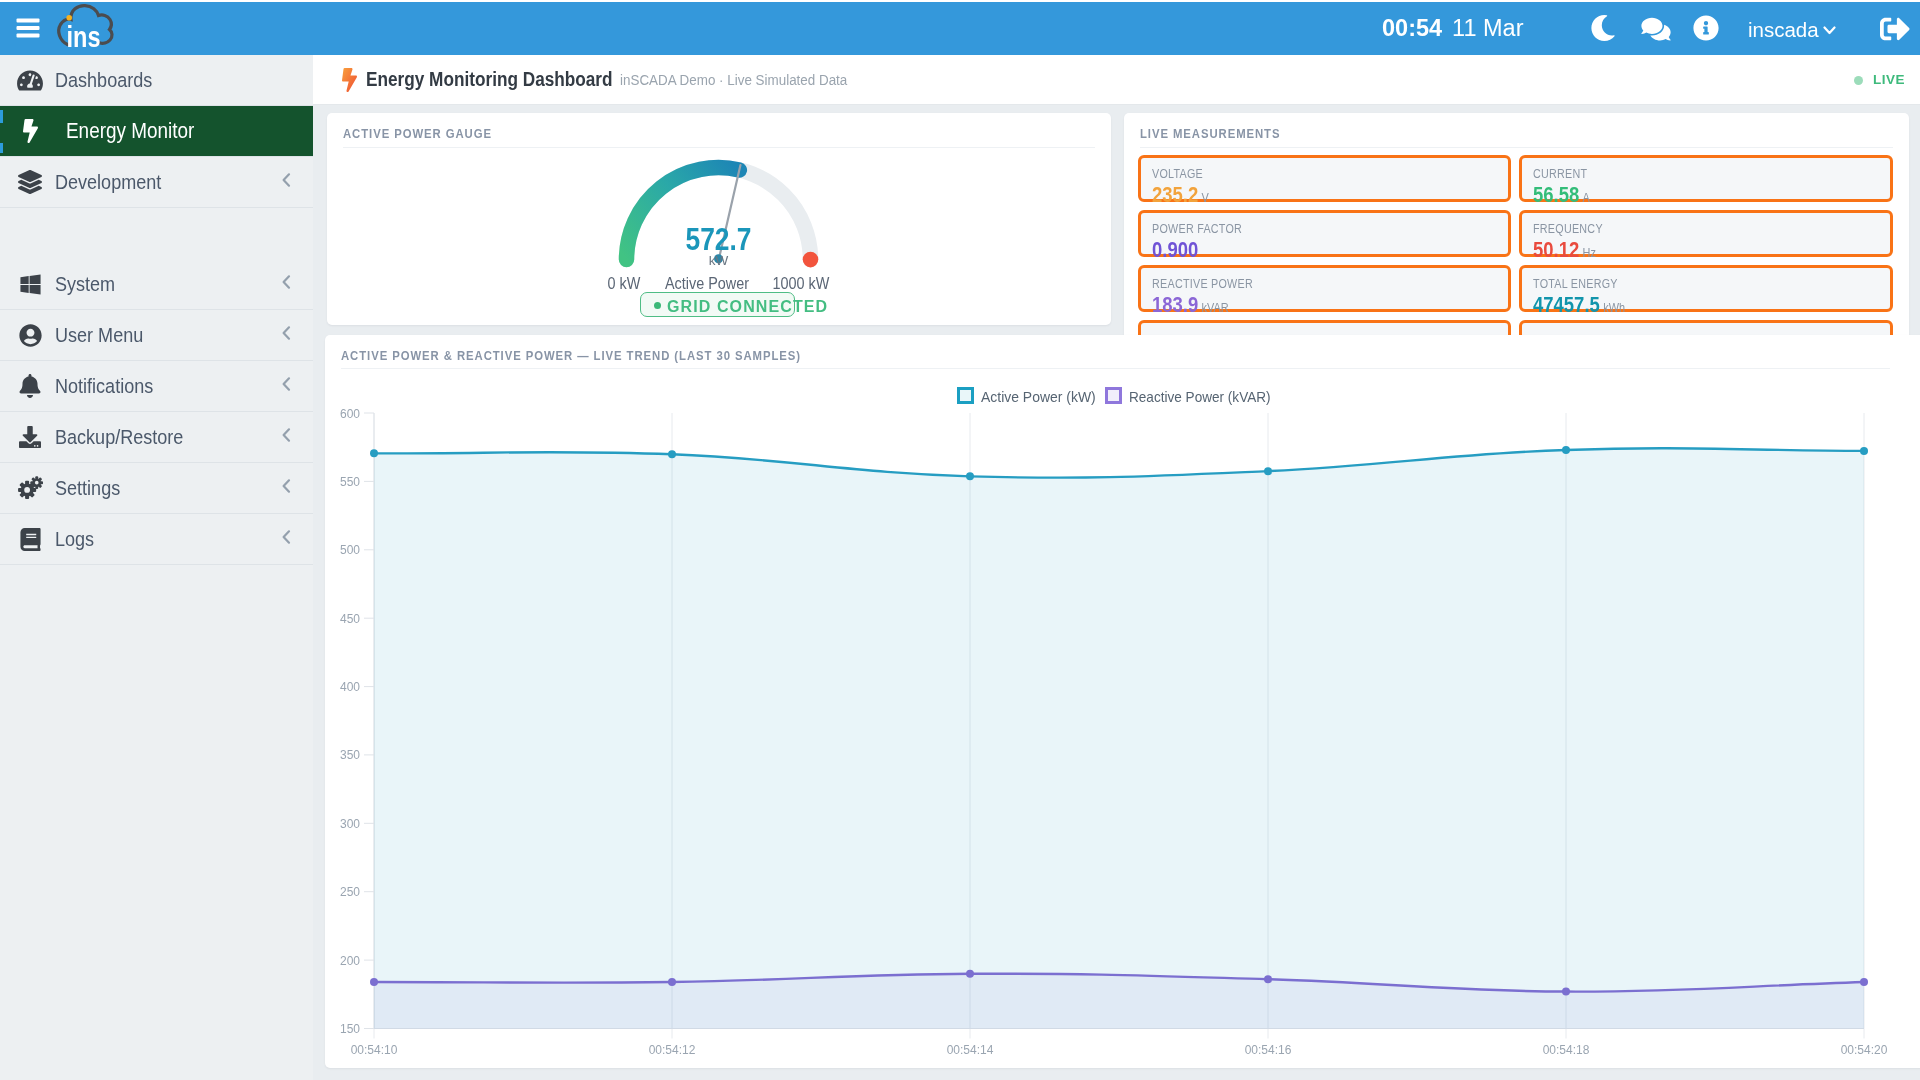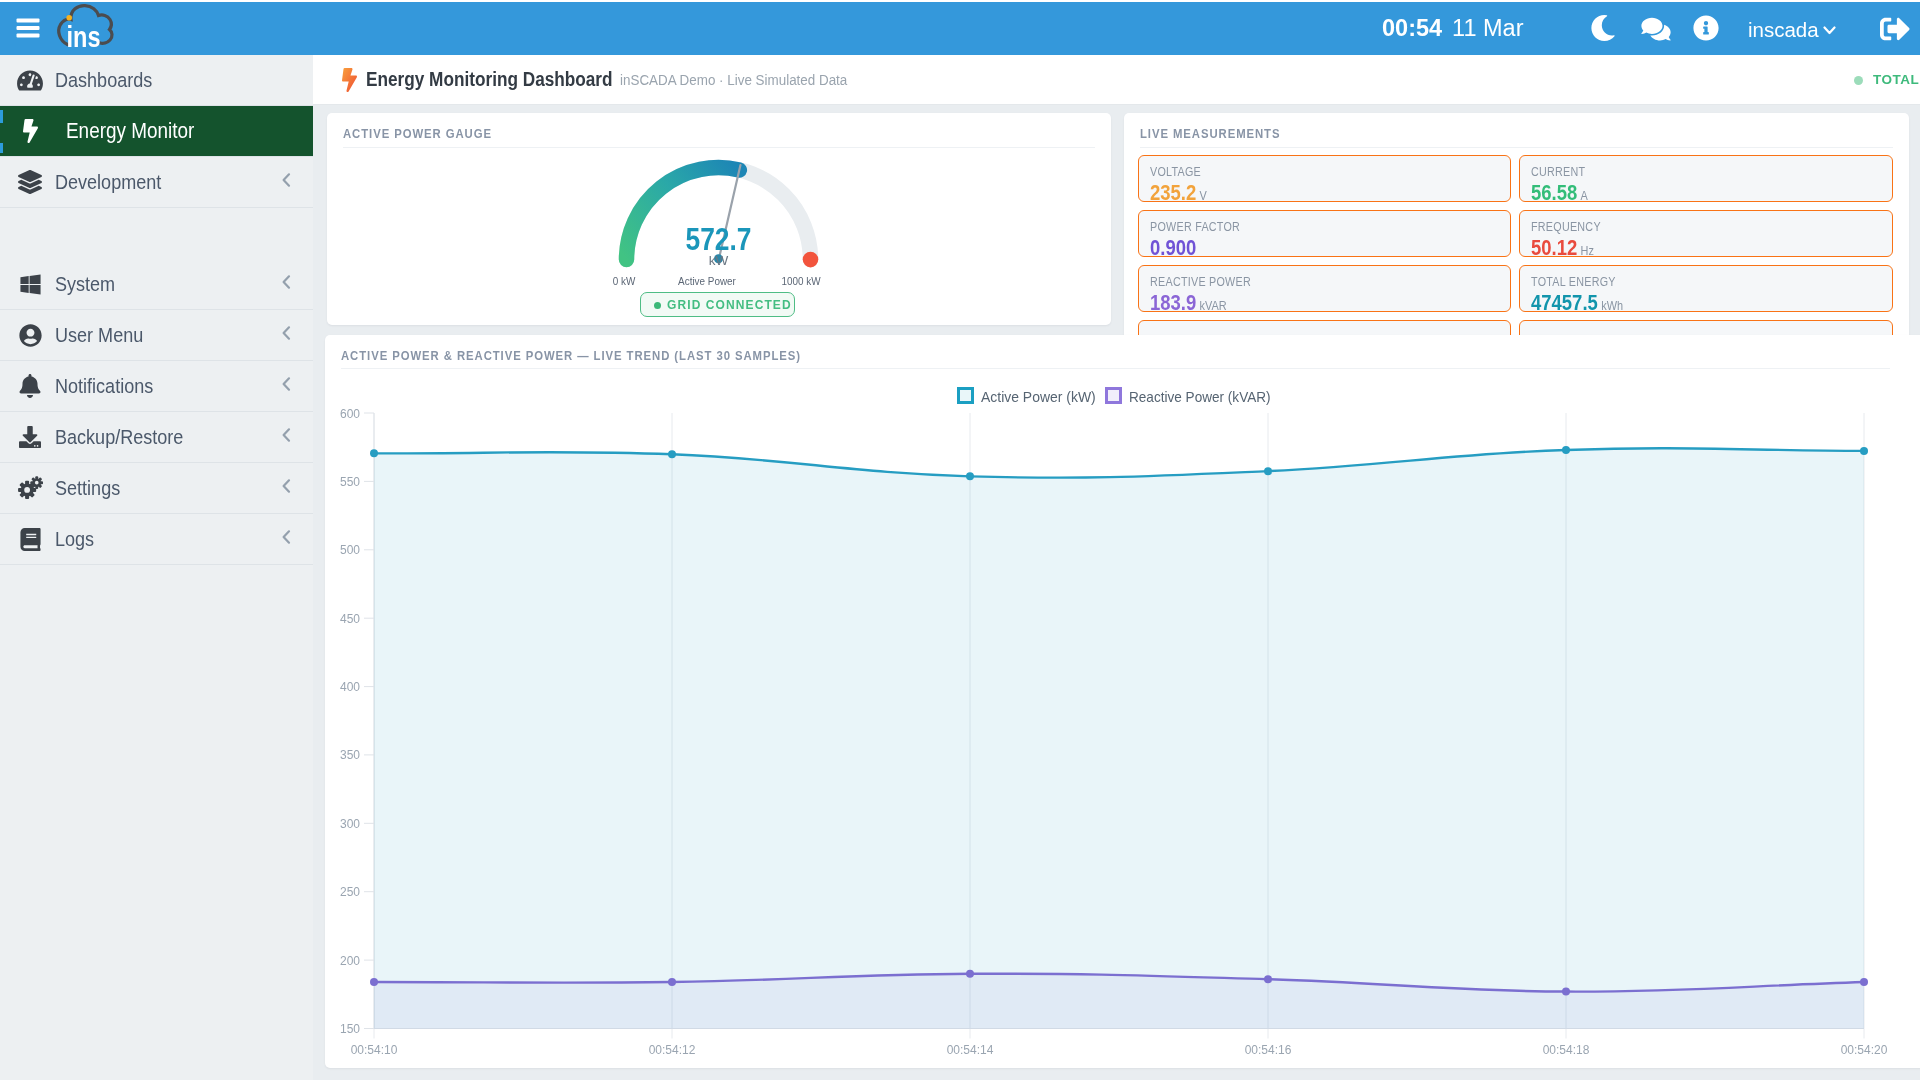--- a/index.html
+++ b/index.html
@@ -11,25 +11,25 @@
 .mitem { position:absolute; left:0; width:313px; height:51px; border-bottom:1px solid #dee3e7; }
 .mitem .icon { position:absolute; left:17px; top:50%; transform:translateY(-50%); width:26px; height:24px; display:flex; align-items:center; justify-content:center; }
 .mitem .label { position:absolute; left:55px; top:0; line-height:50px; font-size:20.5px; color:#4b586a; transform:scaleX(0.88); transform-origin:left center; white-space:nowrap; }
 .mitem .chev { position:absolute; right:22px; top:50%; transform:translateY(-50%); }
 .mitem.active { background:#14532d; }
 .mitem.active .label { color:#ffffff; left:66px; font-size:21.5px; transform:scaleX(0.88); }
 #pagehead { left:313px; top:55px; width:1607px; height:50px; background:#ffffff; border-bottom:1px solid #e4e8eb; }
 .card { position:absolute; background:#ffffff; border-radius:5px; box-shadow:0 1px 2px rgba(60,70,90,.08); }
 .ctitle { position:absolute; left:16px; top:13px; font-size:13.5px; font-weight:bold; color:#8894a6; letter-spacing:1.1px; transform:scaleX(0.84); transform-origin:left center; white-space:nowrap; }
 .cdivider { position:absolute; left:16px; height:1px; background:#eef1f4; }
-.tile { position:absolute; background:#f5f7f9; border:1px solid #f97316; border-radius:6px; }
+.tile { position:absolute; background:#f5f7f9; border:3px solid #f97316; border-radius:6px; }
 .tlabel { position:absolute; left:11px; top:8.5px; font-size:12.5px; color:#8a95a3; letter-spacing:.3px; transform:scaleX(0.86); transform-origin:left top; }
 .tval { position:absolute; left:10.5px; top:23.5px; font-size:22px; font-weight:bold; white-space:nowrap; transform:scaleX(0.84); transform-origin:left top; }
 .tunit { font-size:13px; font-weight:normal; color:#8a95a3; margin-left:4px; }
-.glabel { position:absolute; font-size:11px; color:#5b6675; white-space:nowrap; }
+.glabel { position:absolute; font-size:16px; color:#5b6675; white-space:nowrap; }
 .glabel span { display:inline-block; transform:scaleX(0.9); transform-origin:center; }
 </style></head>
 <body>
 <div class="abs" id="topsliver"></div>
 <div class="abs" id="topbar">
 <svg class="abs" style="left:16px;top:15px" width="24" height="24" viewBox="0 0 24 24">
       <rect x="0.5" y="1.5" width="23" height="4" rx="1" fill="#fff"></rect>
       <rect x="0.5" y="9" width="23" height="4" rx="1" fill="#fff"></rect>
       <rect x="0.5" y="16.5" width="23" height="4" rx="1" fill="#fff"></rect>
     </svg>
@@ -178,21 +178,21 @@
         <linearGradient id="boltg" x1="0" y1="0" x2="1" y2="1">
 <stop offset="0" stop-color="#f9a03c"></stop>
           <stop offset="1" stop-color="#ee4d33"></stop>
         </linearGradient>
       </defs>
 <path fill="url(#boltg)" d="M296 160H180.6l42.6-129.8C227.2 15 215.7 0 200 0H56C44 0 33.8 8.9 32.2 20.8l-32 240C-1.7 275.2 9.5 288 24 288h118.7L96.6 482.5c-3.6 15.2 8 29.5 23.3 29.5 8.4 0 16.4-4.4 20.8-12l176-304c9.3-15.9-2.2-36-20.7-36z"></path>
     </svg>
 <div class="abs" style="left:53px;top:13px;font-size:20px;font-weight:bold;color:#333b44;transform:scaleX(0.86);transform-origin:left center;white-space:nowrap">Energy Monitoring Dashboard</div>
 <div class="abs" style="left:307px;top:16px;font-size:15.5px;color:#9aa4ae;white-space:nowrap;transform:scaleX(0.865);transform-origin:left center">inSCADA Demo · Live Simulated Data</div>
 <div class="abs" style="left:1541px;top:21px;width:9px;height:9px;border-radius:50%;background:#9cdcba"></div>
-<div class="abs" style="left:1560px;top:17px;font-size:13.5px;font-weight:bold;color:#3eba7c;letter-spacing:0.5px">TOTAL</div>
+<div class="abs" style="left:1560px;top:17px;font-size:13.5px;font-weight:bold;color:#3eba7c;letter-spacing:0.5px">LIVE</div>
 </div>
 <div class="card" style="left:327px;top:113px;width:784px;height:212px">
 <div class="ctitle">ACTIVE POWER GAUGE</div>
 <div class="cdivider" style="top:34px;width:752px"></div>
 <svg class="abs" style="left:0;top:0" width="784" height="212" viewBox="0 0 784 212">
 <defs>
         <linearGradient id="gaugeg" gradientUnits="userSpaceOnUse" x1="299.5" y1="146.6" x2="412.3" y2="57.0">
 <stop offset="0" stop-color="#41c383"></stop>
           <stop offset="0.55" stop-color="#2aa8a8"></stop>
           <stop offset="1" stop-color="#1d86b5"></stop>
@@ -204,21 +204,21 @@
 <circle cx="483.5" cy="146.6" r="7.8" fill="#f2543d"></circle>
 <circle cx="391.5" cy="145.7" r="4.5" fill="#2b87a8"></circle>
       <text x="391.5" y="136.5" text-anchor="middle" font-size="31" font-weight="bold" fill="#1b96ba" font-family="Liberation Sans, sans-serif" textLength="66" lengthAdjust="spacingAndGlyphs">572.7</text>
 <text x="391.5" y="151.5" text-anchor="middle" font-size="13.5" fill="#6a7682" font-family="Liberation Sans, sans-serif">kW</text>
 </svg>
 <div class="glabel" style="left:297px;top:162px;transform:translateX(-50%)"><span>0 kW</span></div>
 <div class="glabel" style="left:380px;top:162px;transform:translateX(-50%)"><span>Active Power</span></div>
 <div class="glabel" style="left:474px;top:162px;transform:translateX(-50%)"><span>1000 kW</span></div>
 <div class="abs" style="left:313px;top:179px;width:155px;height:25px;border:1.5px solid #4fbd85;border-radius:7px;background:#f2faf5">
 <div class="abs" style="left:13px;top:8.5px;width:7px;height:7px;border-radius:50%;background:#3cb878"></div>
-<div class="abs" style="left:26px;top:5px;font-size:12px;font-weight:bold;color:#44bd82;letter-spacing:1.1px;white-space:nowrap">GRID CONNECTED</div>
+<div class="abs" style="left:26px;top:5px;font-size:16px;font-weight:bold;color:#44bd82;letter-spacing:1.1px;white-space:nowrap">GRID CONNECTED</div>
     </div>
 </div>
 <div class="card" style="left:1124px;top:113px;width:785px;height:252px;overflow:hidden">
 <div class="ctitle">LIVE MEASUREMENTS</div>
 <div class="cdivider" style="top:34px;width:753px"></div>
 <div class="tile" style="left:14px;top:42px;width:373px;height:47px">
       <div class="tlabel">VOLTAGE</div>
       <div class="tval" style="color:#f2a33c">235.2<span class="tunit">V</span></div>
     </div>
 <div class="tile" style="left:395px;top:42px;width:374px;height:47px">

